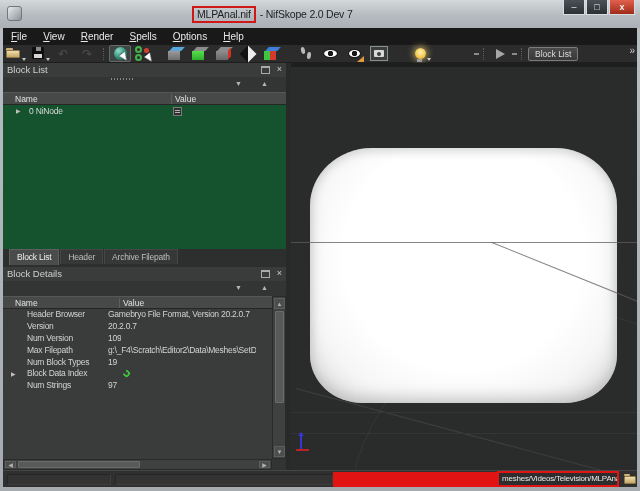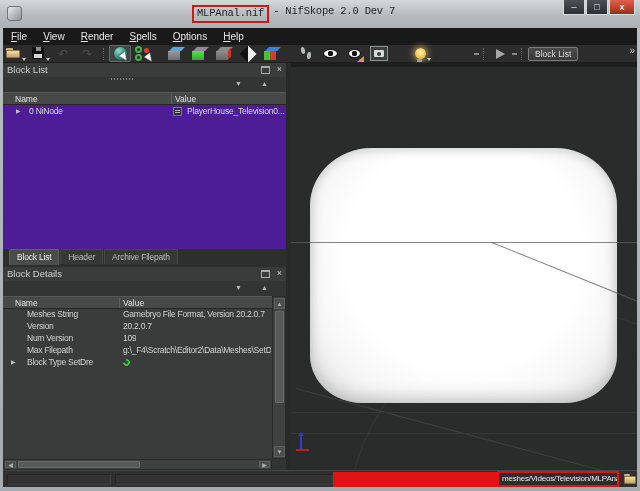--- a/index.html
+++ b/index.html
@@ -9,22 +9,22 @@
     font-family:"Liberation Sans", sans-serif;
     background:linear-gradient(#b9bec2,#a6abb0);
     color:#d4d4d4;
     -webkit-font-smoothing:antialiased;
   }
   
   #titlebar{position:absolute;left:0;top:0;width:640px;height:28px;
     background:linear-gradient(#d4d8da,#b6bbc0 55%,#aab0b5);}
   #app-icon{position:absolute;left:7px;top:6px;width:15px;height:15px;border-radius:3px;
     background:linear-gradient(135deg,#e8eaec,#8d9297);border:1px solid #70767c;}
-  #title-wrap{position:absolute;left:192px;top:5px;height:18px;display:flex;
-    font-size:10.5px;color:#1d1f21;letter-spacing:-0.2px;white-space:nowrap;font-family:Liberation Mono, monospace;}
+  #title-wrap{position:absolute;left:192px;top:5px;height:18px;display:flex;align-items:center;
+    font-size:10.5px;color:#1d1f21;letter-spacing:-0.2px;white-space:nowrap;}
   #title-file{border:2px solid #d01818;padding:0 3px;margin-right:4px;line-height:13px;}
   .wc{position:absolute;top:0;height:15px;display:flex;align-items:center;justify-content:center;
     font-size:9px;color:#f2f2f2;border:1px solid #d9dcde;border-top:none;
     background:linear-gradient(#4a5055,#2c3136);}
   #btn-min{left:563px;width:22px;}
   #btn-max{left:586px;width:22px;}
   #btn-close{left:609px;width:26px;background:linear-gradient(#e2604d,#a02a1a);font-weight:bold;}
   
   #menubar{position:absolute;left:3px;top:28px;width:634px;height:17px;background:#191919;
     display:flex;align-items:center;}
@@ -83,40 +83,40 @@
     font-size:9.5px;color:#cfcfcf;padding-left:4px;line-height:14px;}
   .float-btn{position:absolute;right:16px;top:3px;width:9px;height:8px;border:1px solid #aaaaaa;border-top-width:2px;}
   .close-x{position:absolute;right:4px;top:0;font-size:9px;color:#cccccc;line-height:13px;}
   .panel-tools{position:absolute;left:0;width:283px;height:15px;background:#333535;}
   .chev{position:absolute;font-size:7px;color:#b5b5b5;top:3px;}
   .tbl-head{position:absolute;left:0;width:283px;height:13px;background:#474949;
     border-top:1px solid #565858;border-bottom:1px solid #262626;font-size:8.5px;color:#e2e2e2;}
   .tbl-head .c1{position:absolute;left:12px;top:0;line-height:12px;}
   .tbl-head .c2{position:absolute;top:0;line-height:12px;}
   .coldiv{position:absolute;top:1px;width:1px;height:10px;background:#5d5f5f;}
-  #bl-body{position:absolute;left:0;top:42px;width:283px;height:144px;background:#4c1d95;}
+  #bl-body{position:absolute;left:0;top:42px;width:283px;height:144px;background:#14532d;}
   .bl-row{position:relative;height:13px;font-size:8.5px;letter-spacing:-0.2px;color:#d8d8d8;}
   .row-arrow{position:absolute;left:13px;top:3px;font-size:6px;color:#bdbdbd;line-height:7px;}
   .bl-name{position:absolute;left:26px;line-height:13px;}
   .txt-ico{position:absolute;left:170px;top:2px;width:9px;height:9px;background:#303030;border:1px solid #7a7a7a;}
   .txt-ico:before{content:"";position:absolute;left:1px;top:2px;width:5px;height:1px;background:#b5b5b5;box-shadow:0 2px 0 #b5b5b5;}
   .bl-val{position:absolute;left:184px;line-height:13px;white-space:nowrap;}
   
   #tabbar{position:absolute;left:0;top:186px;width:283px;height:18px;background:#2d2f2f;display:flex;align-items:flex-start;padding-left:6px;}
   .tab{height:15px;padding:0 7px;font-size:8.5px;letter-spacing:-0.2px;line-height:15px;color:#bdbdbd;
     background:#363838;border:1px solid #454747;border-bottom:none;margin-right:1px;white-space:nowrap;}
   .tab.active{background:#4a4c4c;color:#ededed;border-color:#5e6060;height:16px;}
   #tab-dots{position:absolute;left:108px;top:15px;width:22px;height:2px;
     background:repeating-linear-gradient(90deg,#8a8a8a 0 1px,transparent 1px 3px);}
   
   #bd-body{position:absolute;left:0;top:246px;width:269px;height:150px;background:#3a3c3c;overflow:hidden;}
   .bd-row{position:relative;height:11.9px;font-size:8.5px;letter-spacing:-0.25px;color:#d3d3d3;white-space:nowrap;}
   .bd-arrow{position:absolute;left:8px;top:2.5px;font-size:6px;color:#bdbdbd;line-height:7px;}
   .bd-name{position:absolute;left:24px;line-height:11.9px;}
-  .bd-val{position:absolute;left:120px;line-height:11.9px;overflow:hidden;max-width:148px;}
+  .bd-val{position:absolute;left:105px;line-height:11.9px;overflow:hidden;max-width:148px;}
   .arr-ico{position:absolute;left:120px;top:2px;width:7px;height:7px;border:2px solid #3fbf3f;
     border-left-color:transparent;border-radius:50%;transform:rotate(40deg);}
   
   .sb{background:#3f4141;border:1px solid #2a2a2a;}
   .sb-arrow{position:absolute;display:flex;align-items:center;justify-content:center;
     font-size:6px;color:#b0b0b0;background:#4c4e4e;border:1px solid #5c5e5e;}
   .sb-thumb{position:absolute;background:#585a5a;border:1px solid #6a6c6c;border-radius:1px;}
   
   #viewport{position:absolute;left:291px;top:63px;width:346px;height:407px;background:#2a2c2b;overflow:hidden;}
   #vp-topstrip{position:absolute;left:0;top:0;width:346px;height:4px;background:#1d1f1e;}
@@ -278,21 +278,20 @@
   <div class="tbl-head" style="top:29px;">
     <span class="c1">Name</span>
     <span class="coldiv" style="left:168px;"></span>
     <span class="c2" style="left:172px;">Value</span>
   </div>
   <div id="bl-body">
       <div class="bl-row">
         <span class="row-arrow">▶</span>
         <span class="bl-name">0 NiNode</span>
         <span class="txt-ico"></span>
-        <span class="bl-val">PlayerHouse_Television0...</span>
       </div>
     </div>
 
   <div id="tabbar">
       <div class="tab active">Block List</div>
       <div class="tab">Header</div>
       <div class="tab">Archive Filepath</div>
     </div>
   <div id="tab-dots"></div>
 
@@ -305,39 +304,47 @@
     <span class="chev" style="right:44px;">▼</span>
     <span class="chev" style="right:18px;">▲</span>
   </div>
   <div class="tbl-head" style="top:233px;width:269px;">
     <span class="c1">Name</span>
     <span class="coldiv" style="left:116px;"></span>
     <span class="c2" style="left:120px;">Value</span>
   </div>
   <div id="bd-body">
       <div class="bd-row">
-        <span class="bd-name">Meshes String</span>
+        <span class="bd-name">Header Browser</span>
         <span class="bd-val">Gamebryo File Format, Version 20.2.0.7</span>
       </div>
       <div class="bd-row">
         <span class="bd-name">Version</span>
         <span class="bd-val">20.2.0.7</span>
       </div>
       <div class="bd-row">
         <span class="bd-name">Num Version</span>
         <span class="bd-val">109</span>
       </div>
       <div class="bd-row">
         <span class="bd-name">Max Filepath</span>
         <span class="bd-val">g:\_F4\Scratch\Editor2\Data\Meshes\SetDre</span>
       </div>
       <div class="bd-row">
+        <span class="bd-name">Num Block Types</span>
+        <span class="bd-val">19</span>
+      </div>
+      <div class="bd-row">
         <span class="bd-arrow">▶</span>
-        <span class="bd-name">Block Type SetDre</span>
+        <span class="bd-name">Block Data Index</span>
         <span class="arr-ico"></span>
+      </div>
+      <div class="bd-row">
+        <span class="bd-name">Num Strings</span>
+        <span class="bd-val">97</span>
       </div>
     </div>
 
   <div class="sb" style="position:absolute;left:269px;top:233px;width:14px;height:163px;">
     <div class="sb-arrow" style="left:1px;top:1px;width:11px;height:11px;">▲</div>
     <div class="sb-thumb" style="left:2px;top:14px;width:9px;height:92px;"></div>
     <div class="sb-arrow" style="left:1px;bottom:1px;width:11px;height:11px;">▼</div>
   </div>
 
   <div class="sb" style="position:absolute;left:0;top:396px;width:269px;height:11px;">

